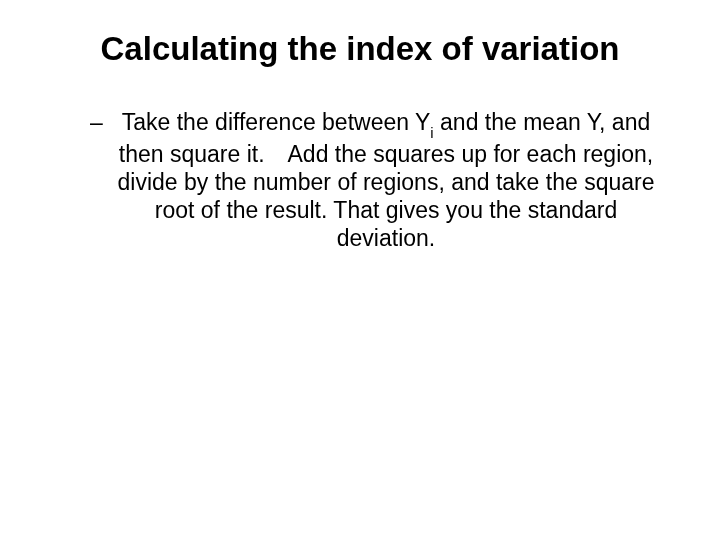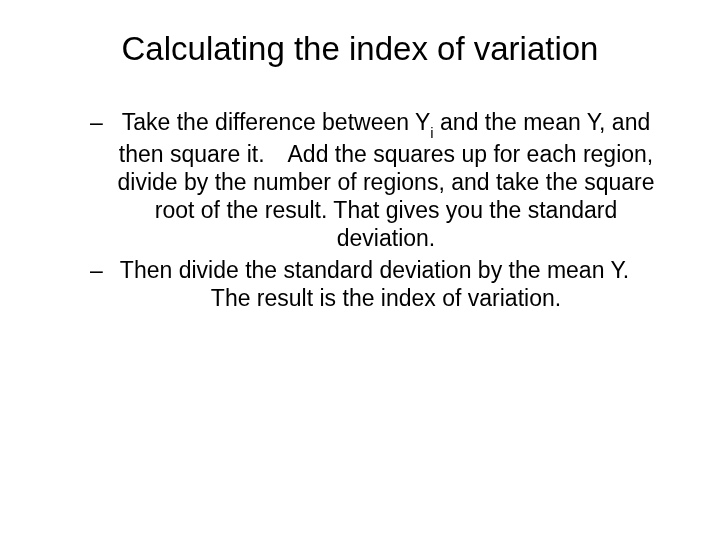--- a/index.html
+++ b/index.html
@@ -10,21 +10,21 @@
     body {
       width: 720px;
       height: 540px;
       background: #ffffff;
       font-family: Arial, Helvetica, sans-serif;
       color: #000000;
       padding: 30px 50px;
     }
     .title {
       font-size: 33px;
-      font-weight: normal;
+      font-weight: bold;
       text-align: center;
       margin-bottom: 40px;
       letter-spacing: 0px;
     }
     .content {
       padding-left: 40px;
       padding-right: 10px;
     }
     .bullet-item {
       font-size: 23px;
@@ -49,16 +49,13 @@
   </style>
 </head>
 <body>
 
 <h1 class="title">Calculating the index of variation</h1>
 
 <div class="content">
   <div class="bullet-item">
     <span>Take the difference between Y</span><span class="sub">i</span><span> and the mean Y, and then square it. Add the squares up for each region, divide by the number of regions, and take the square root of the result. That gives you the standard deviation.</span>
   </div>
-  <div class="bullet-item">
-    <span>Then divide the standard deviation by the mean Y. The result is the index of variation.</span>
-  </div>
 </div>
 
 </body></html>

